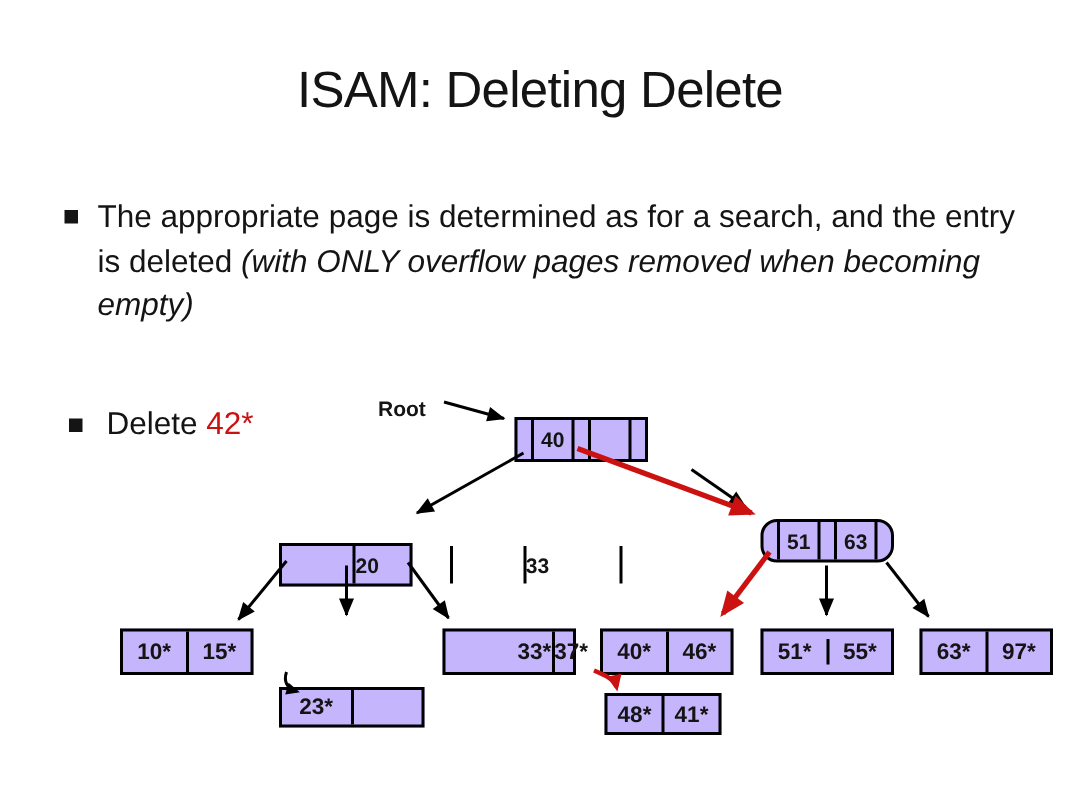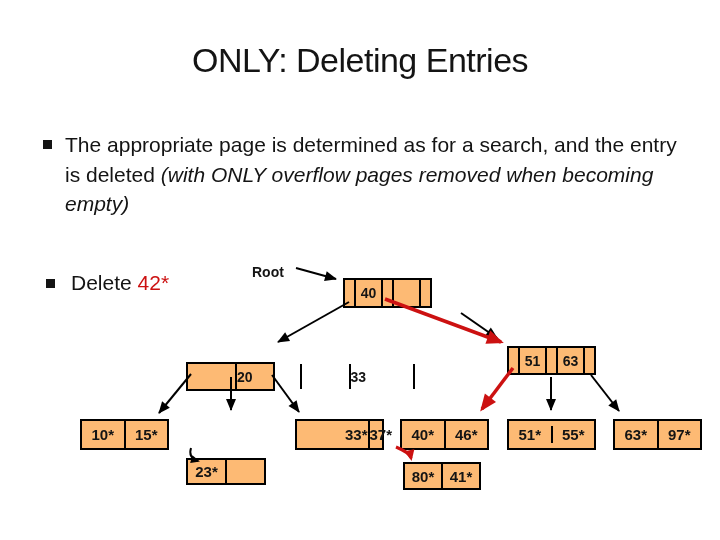--- a/index.html
+++ b/index.html
@@ -15,56 +15,56 @@
   .b1 { left:43px; top:130px; width:648px; font-size:21px; line-height:29.5px; }
   .b2 { left:46px; top:271px; font-size:21px; line-height:24px; }
   .sq { flex:none; width:9px; height:9px; background:#141414; }
   .b1 .sq { margin-top:10px; margin-right:13px; }
   .b2 .sq { margin-top:8px; margin-right:16px; }
   .b1 .txt { width:612px; }
   .ital { font-style:italic; }
   .red-text { font-weight:400; }
   .root-label { position:absolute; left:252px; top:264px; font-size:14px; font-weight:700; color:#141414; }
 
-  .node { position:absolute; display:flex; border:2px solid #000; background:#fdba74; box-sizing:border-box; }
+  .node { position:absolute; display:flex; border:2px solid #000; background:#c4b5fd; box-sizing:border-box; }
   .node > div { box-sizing:border-box; display:flex; align-items:center; justify-content:center;
     border-left:2px solid #000; font-weight:700; color:#141414; }
   .node > div:first-child { border-left:none; }
   .inode { width:89px; height:29px; }
   .inode .ptr { width:11px; }
   .inode .ptr:first-child { width:9px; }
   .inode .key { width:27px; font-size:14px; }
   .n-root { left:343px; top:278px; height:30px; }
   .n-left { left:186px; top:362px;gap:47px; }
-  .n-right { left:507px; top:346px; }
+  .n-right { left:507px; top:346px;border-radius:11px; }
   .leaf { width:89px; height:31px; }
   .leaf > div, .ovf > div { flex:1 1 0; font-size:15px; }
   .l1 { left:80px;  top:419px; }
   .l2 { left:187px; top:419px; }
   .l3 { left:295px; top:419px;padding-left:48px; }
   .l4 { left:400px; top:419px; }
   .l5 { left:507px; top:419px;align-items:center; }
   .l6 { left:613px; top:419px; }
   .ovf { height:27px; }
-  .o1 { left:186px; top:458px; width:80px; }
+  .o1 { left:186px; top:458px; width:97px; }
   .o2 { left:403px; top:462px; width:78px; height:28px; }
 
   svg.arrows { position:absolute; left:0; top:0; pointer-events:none; }
   .blk { stroke:#000000; stroke-width:2; fill:none; }
   .redln { stroke:#CC1111; stroke-width:3.5; fill:none; }
   .redhook { stroke:#CC1111; stroke-width:3; fill:none; }
   #mb path, #mbs path { fill:#000000; }
   #mr path, #mrs path { fill:#CC1111; }
 </style>
 </head>
 <body>
 
 <div class="slide">
 
-  <div class="title">ONLY: Deleting Entries</div>
+  <div class="title">ISAM: Deleting Delete</div>
 
   <div class="bullet b1">
     <div class="sq"></div>
     <div class="txt"><span>The appropriate page is determined as for a search, and the entry is deleted </span><span class="ital">(with ONLY overflow pages removed when becoming empty)</span></div>
   </div>
 
   <div class="bullet b2">
     <div class="sq"></div>
     <div><span>Delete </span><span class="red-text" style="color:#CC1111">42*</span></div>
   </div>
@@ -114,21 +114,21 @@
   <div class="node leaf l6">
     <div>63*</div>
     <div>97*</div>
   </div>
 
   <div class="node ovf o1">
     <div>23*</div>
     <div></div>
   </div>
   <div class="node ovf o2">
-    <div>80*</div>
+    <div>48*</div>
     <div>41*</div>
   </div>
 
   <svg class="arrows" width="720" height="540" viewBox="0 0 720 540">
     <defs>
       <marker id="mb" markerUnits="userSpaceOnUse" markerWidth="14" markerHeight="12" refX="12" refY="6" orient="auto">
         <path d="M1,1 L13,6 L1,11 Z" fill="#000000"></path>
       </marker>
       <marker id="mbs" markerUnits="userSpaceOnUse" markerWidth="11" markerHeight="10" refX="8" refY="5" orient="auto">
         <path d="M1,1 L10,5 L1,9 Z" fill="#000000"></path>

